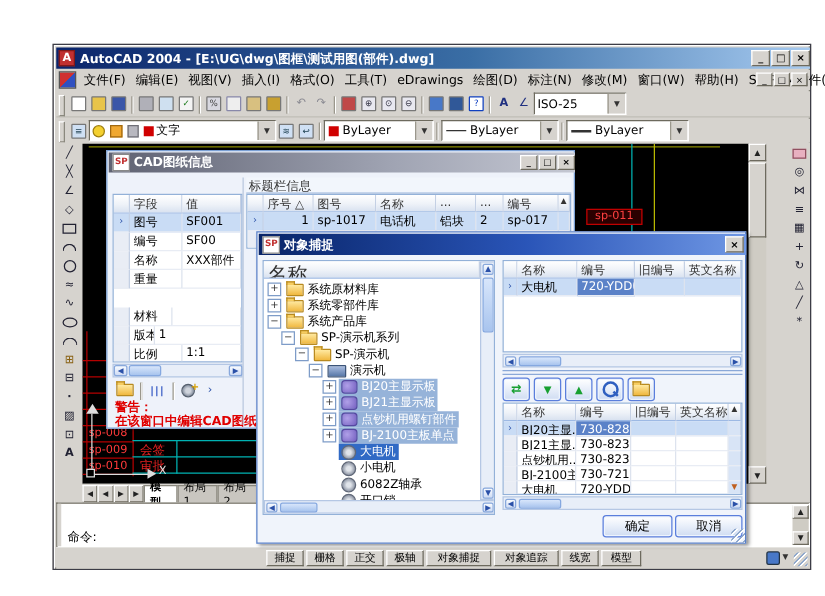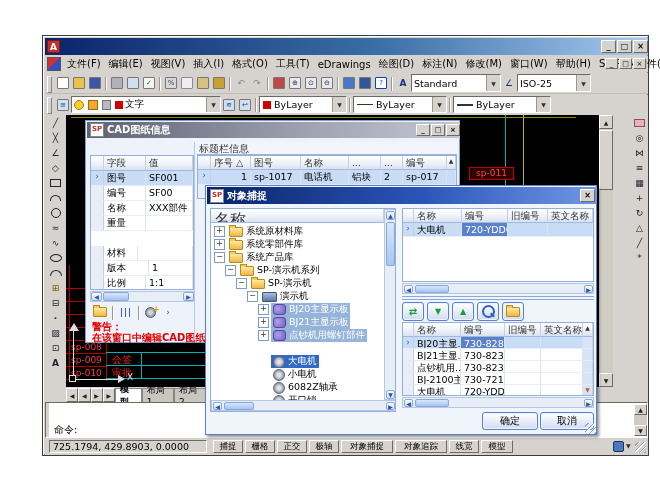--- a/index.html
+++ b/index.html
@@ -56,20 +56,21 @@
 </style>
 </head>
 <body>
 
 <div id="scene">
 
   <div class="ab winframe" style="left:42px;top:35px;width:607px;height:421px">
 
     <div class="ab tmain" style="left:2px;top:2px;width:603px;height:17px">
       <span class="ab" style="left:2px;top:2px;width:13px;height:13px;background:#c03030;border:1px solid #801818;color:#fff;font-size:9px;font-weight:bold;text-align:center;line-height:12px">A</span>
+      <span style="margin-left:19px">AutoCAD 2004 - [E:\UG\dwg\图框\测试用图(部件).dwg]</span>
       <span class="ab wb g" style="left:556px;top:2px;width:15px;height:13px" data-glyph="_"></span>
       <span class="ab wb g" style="left:572px;top:2px;width:15px;height:13px" data-glyph="□"></span>
       <span class="ab wb g" style="left:588px;top:2px;width:15px;height:13px" data-glyph="×"></span>
     </div>
 
     <div class="ab" style="left:2px;top:20px;width:603px;height:16px;background:#d6d3ce;display:flex;align-items:center">
       <span style="width:12px;height:12px;margin:0 2px;background:linear-gradient(135deg,#d03030 50%,#3050c0 50%);border:1px solid #555;flex:none"></span>
       <span class="menuitem">文件(F)</span>
       <span class="menuitem">编辑(E)</span>
       <span class="menuitem">视图(V)</span>
@@ -143,24 +144,20 @@
           <span class="sq" style="background:#4878c8"></span>
         </span>
       <span class="tbi">
           <span class="sq" style="background:#305898"></span>
         </span>
       <span class="tbi">
           <span class="sq" style="background:#fff;color:#1040c0;border-color:#1040c0">?</span>
         </span>
       <span class="tsep"></span>
       <span class="tbi g" style="color:#203080;font-weight:bold" data-glyph="A"></span>
-      <span class="combo" style="width:88px;height:16px">
-        <span style="padding-left:2px">Standard</span>
-        <span class="cdn g" data-glyph="▼"></span>
-      </span>
       <span class="tbi g" style="color:#203080" data-glyph="∠"></span>
       <span class="combo" style="width:72px;height:16px">
         <span style="padding-left:2px">ISO-25</span>
         <span class="cdn g" data-glyph="▼"></span>
       </span>
     </div>
 
     <div class="ab" style="left:2px;top:59px;width:603px;height:19px;background:#d6d3ce;display:flex;align-items:center">
       <span class="grab"></span>
       <span class="tbi">
@@ -302,21 +299,20 @@
     <div class="ab" style="left:2px;top:366px;width:603px;height:36px;background:#fff;border:1px solid;border-color:#6d6a5e #fff #fff #6d6a5e">
       <div class="ab" style="left:0;top:0;width:3px;height:34px;background:#d6d3ce"></div>
       <div class="ab" style="left:8px;top:20px;font-size:10px">命令:</div>
       <div class="ab" style="left:588px;top:1px;width:13px;height:32px;background:#cfccc4">
         <span class="ab cb g" style="left:0;top:0;width:13px;height:11px" data-glyph="▲"></span>
         <span class="ab cb g" style="left:0;top:21px;width:13px;height:11px" data-glyph="▼"></span>
       </div>
     </div>
 
     <div class="ab" style="left:2px;top:402px;width:603px;height:17px;background:#d6d3ce">
-      <span class="ab sunk" style="left:4px;top:2px;width:158px;height:13px;background:#d6d3ce;font-size:9.5px;padding:0 3px;white-space:nowrap">725.1794, 429.8903, 0.0000</span>
       <span class="ab bev" style="left:168px;top:2px;width:30px;height:13px;font-size:8.5px;text-align:center">捕捉</span>
       <span class="ab bev" style="left:200px;top:2px;width:30px;height:13px;font-size:8.5px;text-align:center">栅格</span>
       <span class="ab bev" style="left:232px;top:2px;width:30px;height:13px;font-size:8.5px;text-align:center">正交</span>
       <span class="ab bev" style="left:264px;top:2px;width:30px;height:13px;font-size:8.5px;text-align:center">极轴</span>
       <span class="ab bev" style="left:296px;top:2px;width:52px;height:13px;font-size:8.5px;text-align:center">对象捕捉</span>
       <span class="ab bev" style="left:350px;top:2px;width:52px;height:13px;font-size:8.5px;text-align:center">对象追踪</span>
       <span class="ab bev" style="left:404px;top:2px;width:30px;height:13px;font-size:8.5px;text-align:center">线宽</span>
       <span class="ab bev" style="left:436px;top:2px;width:32px;height:13px;font-size:8.5px;text-align:center">模型</span>
       <span class="ab" style="left:568px;top:3px;width:11px;height:11px;background:#4878c8;border:1px solid #234;border-radius:2px"></span>
       <span class="ab g" style="left:581px;top:4px;font-size:6px;color:#333" data-glyph="▼"></span>
@@ -359,21 +355,21 @@
         <span class="gc" style="width:42px">重量</span>
         <span class="gc" style="flex:1"></span>
       </div>
       <div class="gr" style="top:90px;height:15px">
         <span class="gc mk" style="width:13px"></span>
         <span class="gc" style="width:34px">材料</span>
         <span class="gc" style="flex:1"></span>
       </div>
       <div class="gr" style="top:105px;height:15px">
         <span class="gc mk" style="width:13px"></span>
-        <span class="gc" style="width:45px">版本</span>
+        <span class="gc" style="width:20px">版本</span>
         <span class="gc" style="flex:1">1</span>
       </div>
       <div class="gr" style="top:120px;height:15px">
         <span class="gc mk" style="width:13px"></span>
         <span class="gc" style="width:42px">比例</span>
         <span class="gc" style="flex:1">1:1</span>
       </div>
     </div>
     <div class="ab xtrack" style="left:4px;top:170px;width:104px;height:11px">
       <span class="ab xb g" style="left:0;top:0;width:11px;height:9px" data-glyph="◀"></span>
@@ -502,20 +498,27 @@
             <span>BJ21主显示板</span>
           </span>
         </div>
       <div class="trow" style="left:47px;top:120px">
           <span class="texp g" data-glyph="+"></span>
           <span class="hlw msel">
             <span class="i-part"></span>
             <span>点钞机用螺钉部件</span>
           </span>
         </div>
+      <div class="trow" style="left:47px;top:133px">
+          <span class="texp g" data-glyph="+"></span>
+          <span class="hlw msel">
+            <span class="i-part"></span>
+            <span>BJ-2100主板单点</span>
+          </span>
+        </div>
       <div class="trow" style="left:47px;top:146px">
           <span class="texp hid"></span>
           <span class="hlw fsel">
             <span class="i-gear"></span>
             <span>大电机</span>
           </span>
         </div>
       <div class="trow" style="left:47px;top:159px">
           <span class="texp hid"></span>
           <span class="hlw">

